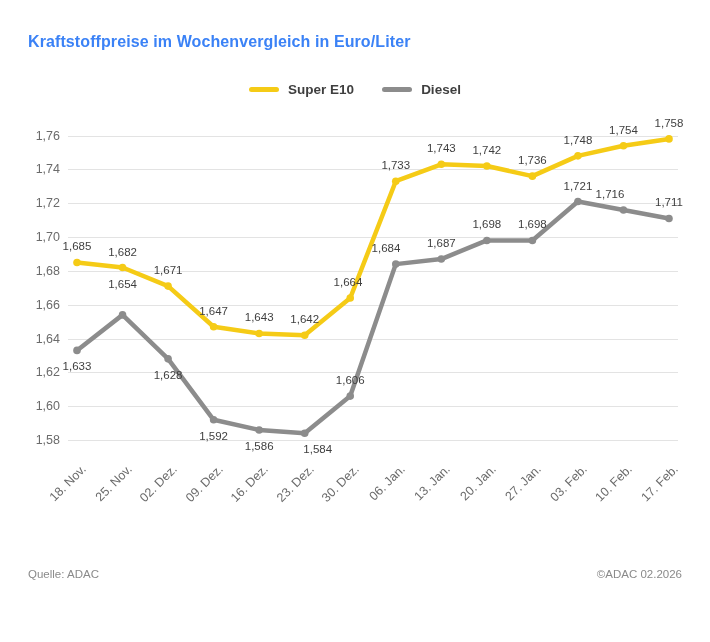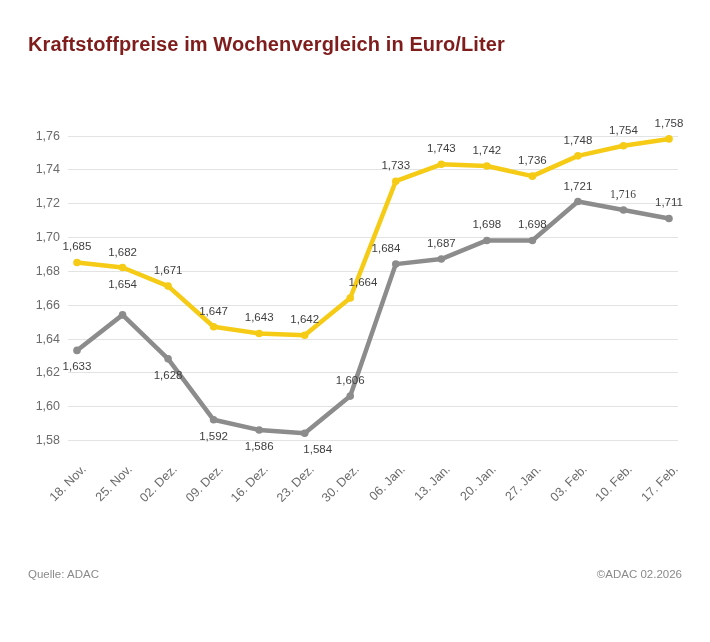--- a/index.html
+++ b/index.html
@@ -17,23 +17,23 @@
   #root {
     position: relative;
     width: 710px;
     height: 642px;
     box-sizing: border-box;
   }
   #chart-title {
     position: absolute;
     left: 28px;
     top: 33px;
-    font-size: 20px;
+    font-size: 16px;
     font-weight: bold;
-    color: #7f1d1d;
+    color: #3b82f6;
     letter-spacing: 0.1px;
   }
   #legend {
     position: absolute;
     left: 0;
     top: 82px;
     width: 710px;
     display: flex;
     justify-content: center;
     align-items: center;
@@ -129,20 +129,30 @@
     overflow: visible;
   }
 </style>
 </head>
 <body>
 
 <div id="root">
 
   <div id="chart-title">Kraftstoffpreise im Wochenvergleich in Euro/Liter</div>
 
+  <div id="legend">
+      <div class="legend-entry">
+        <span class="legend-swatch" style="background: rgb(245, 203, 22);"></span>
+        <span class="legend-label">Super E10</span>
+      </div>
+      <div class="legend-entry">
+        <span class="legend-swatch" style="background: rgb(140, 140, 140);"></span>
+        <span class="legend-label">Diesel</span>
+      </div>
+    </div>
 
   <div id="y-axis-labels">
       <div class="ytick-label" style="top: 318.081px;">1,58</div>
       <div class="ytick-label" style="top: 284.242px;">1,60</div>
       <div class="ytick-label" style="top: 250.404px;">1,62</div>
       <div class="ytick-label" style="top: 216.566px;">1,64</div>
       <div class="ytick-label" style="top: 182.727px;">1,66</div>
       <div class="ytick-label" style="top: 148.889px;">1,68</div>
       <div class="ytick-label" style="top: 115.051px;">1,70</div>
       <div class="ytick-label" style="top: 81.2121px;">1,72</div>
@@ -192,41 +202,41 @@
         <circle cx="509.9230769230769" cy="79.52020202020194" r="3.8" fill="#8C8C8C"></circle>
         <circle cx="555.4615384615385" cy="87.97979797979806" r="3.8" fill="#8C8C8C"></circle>
         <circle cx="601" cy="96.43939393939385" r="3.8" fill="#8C8C8C"></circle>
       </svg>
   <div class="point-label" style="left: 9px; top: 124.429px;">1,685</div>
       <div class="point-label" style="left: 54.5385px; top: 129.505px;">1,682</div>
       <div class="point-label" style="left: 100.077px; top: 148.116px;">1,671</div>
       <div class="point-label" style="left: 145.615px; top: 188.722px;">1,647</div>
       <div class="point-label" style="left: 191.154px; top: 195.49px; text-align: center;">1,643</div>
       <div class="point-label" style="left: 236.692px; top: 197.182px;">1,642</div>
-      <div class="point-label" style="left: 295px; top: 159.96px; text-align: center;">1,664</div>
+      <div class="point-label" style="left: 280px; top: 159.96px; text-align: center;">1,664</div>
       <div class="point-label" style="left: 327.769px; top: 43.2172px;">1,733</div>
       <div class="point-label" style="left: 373.308px; top: 26.298px;">1,743</div>
       <div class="point-label" style="left: 418.846px; top: 27.9899px;">1,742</div>
       <div class="point-label" style="left: 464.385px; top: 38.1414px;">1,736</div>
       <div class="point-label" style="left: 509.923px; top: 17.8384px;">1,748</div>
       <div class="point-label" style="left: 555.462px; top: 7.68687px;">1,754</div>
       <div class="point-label" style="left: 601px; top: 0.919192px;">1,758</div>
       <div class="point-label" style="left: 9px; top: 244.409px;">1,633</div>
       <div class="point-label" style="left: 54.5385px; top: 162px;">1,654</div>
       <div class="point-label" style="left: 100.077px; top: 252.869px;">1,628</div>
       <div class="point-label" style="left: 145.615px; top: 313.778px;">1,592</div>
       <div class="point-label" style="left: 191.154px; top: 323.929px;">1,586</div>
       <div class="point-label" style="left: 236.692px; top: 327.313px; margin-left: 13px;">1,584</div>
       <div class="point-label" style="left: 282.231px; top: 258.091px;">1,606</div>
       <div class="point-label" style="left: 318px; top: 126.121px;">1,684</div>
       <div class="point-label" style="left: 373.308px; top: 121.045px;">1,687</div>
       <div class="point-label" style="left: 418.846px; top: 102.434px;">1,698</div>
       <div class="point-label" style="left: 464.385px; top: 102.434px;">1,698</div>
       <div class="point-label" style="left: 509.923px; top: 63.5202px;">1,721</div>
-      <div class="point-label" style="left: 555px; top: 71.9798px; font-family: Liberation Serif, serif;">1,716</div>
+      <div class="point-label" style="left: 542px; top: 71.9798px;">1,716</div>
       <div class="point-label" style="left: 601px; top: 80.4394px;">1,711</div>
     </div>
 
   <div id="x-axis-labels">
       <div class="xtick-label" style="left: -53px; width: 64px;">18. Nov.</div>
       <div class="xtick-label" style="left: -7.46154px; width: 64px;">25. Nov.</div>
       <div class="xtick-label" style="left: 38.0769px; width: 64px;">02. Dez.</div>
       <div class="xtick-label" style="left: 83.6154px; width: 64px;">09. Dez.</div>
       <div class="xtick-label" style="left: 129.154px; width: 64px;">16. Dez.</div>
       <div class="xtick-label" style="left: 174.692px; width: 64px;">23. Dez.</div>

